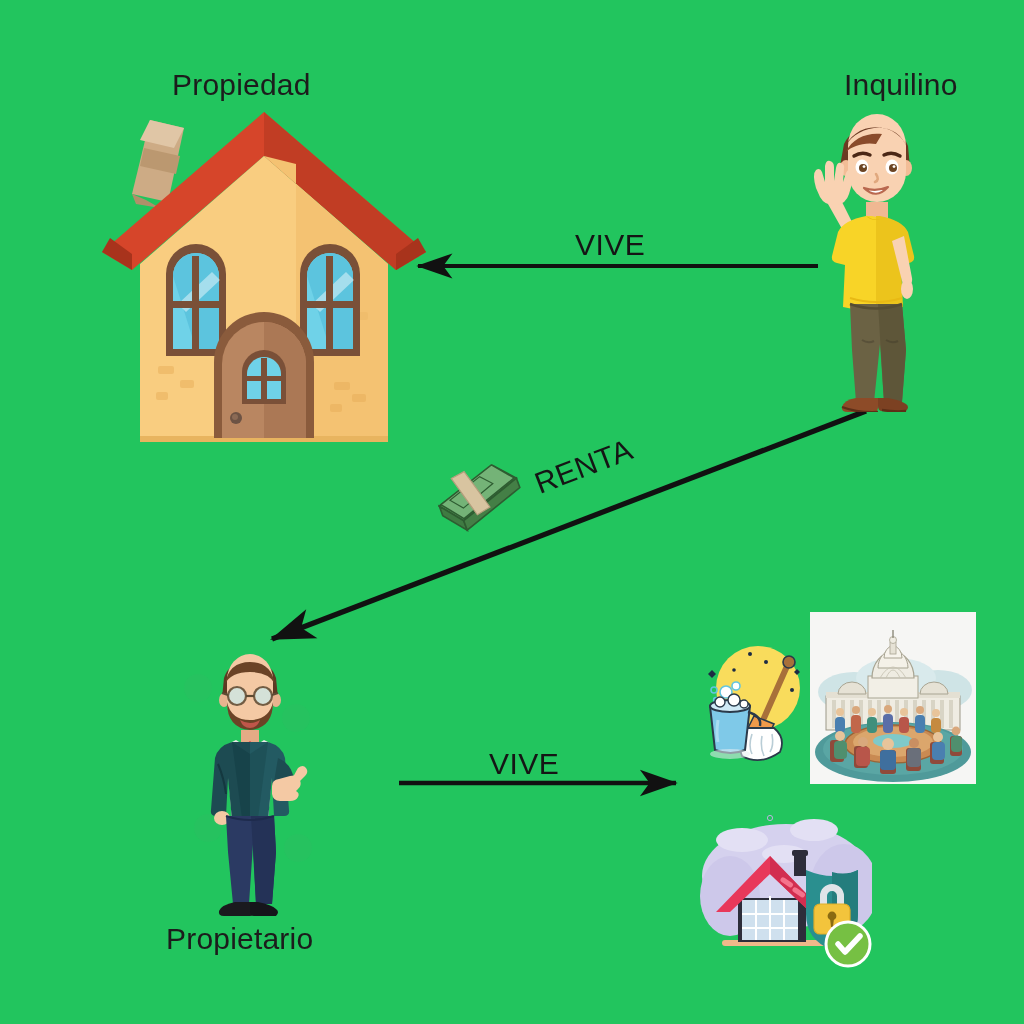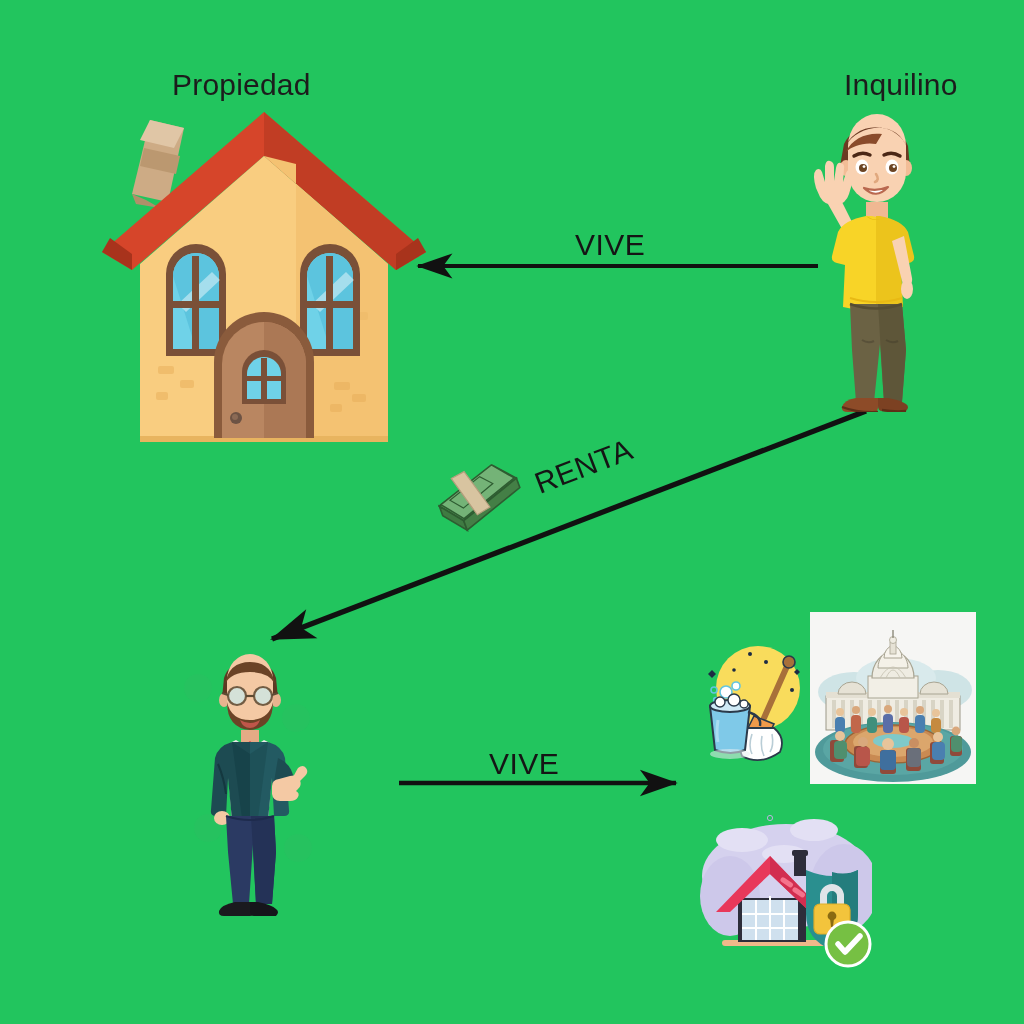--- a/index.html
+++ b/index.html
@@ -47,20 +47,21 @@
 </style>
 </head>
 <body>
 
 <div id="canvas">
 
   <div class="node-label" style="left:172px; top:68px;">Propiedad</div>
 
   <div class="node-label" style="left:844px; top:68px;">Inquilino</div>
 
+  <div class="node-label" style="left:166px; top:922px;">Propietario</div>
 
   <div class="edge-label" style="left:575px; top:228px;">VIVE</div>
 
   <div class="edge-label" style="left:530px; top:469px; transform: rotate(-21deg); transform-origin: left top;">RENTA</div>
 
   <div class="edge-label" style="left:489px; top:747px;">VIVE</div>
 
   <svg class="svglayer" viewBox="0 0 1024 1024">
     <defs>
       <marker id="ah" markerWidth="10" markerHeight="10" refX="8.6" refY="3.2" orient="auto" markerUnits="strokeWidth">

